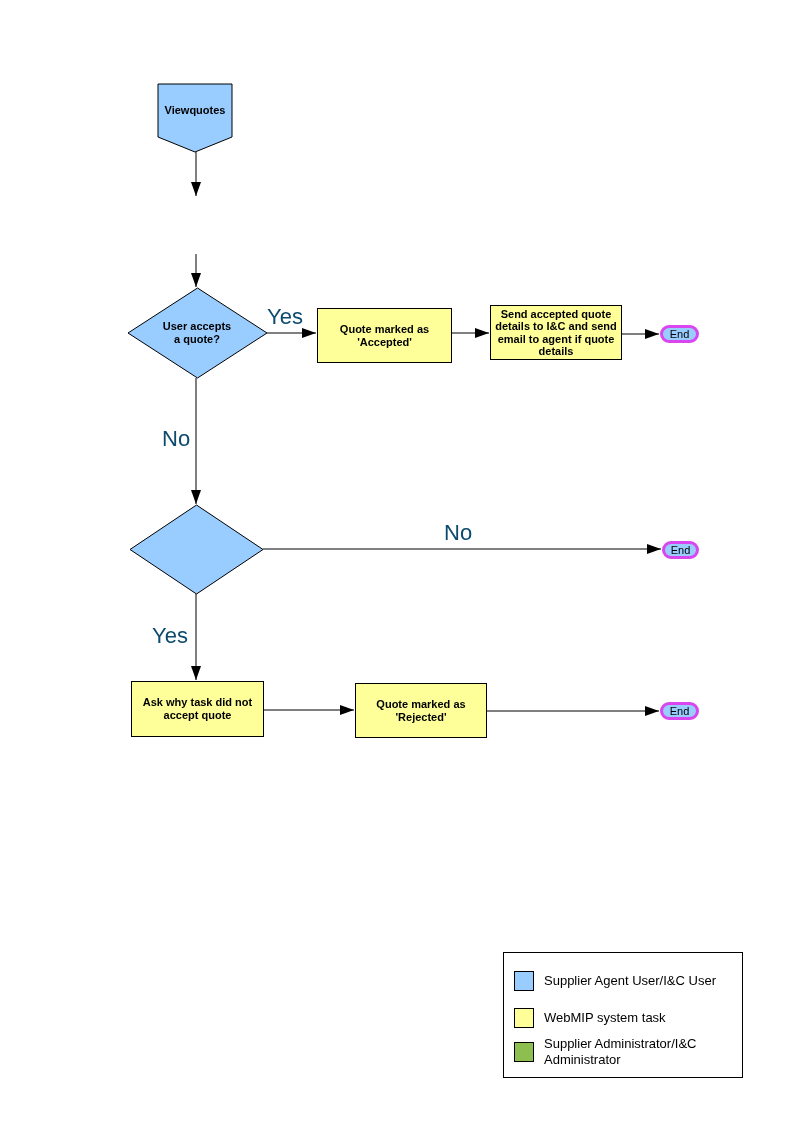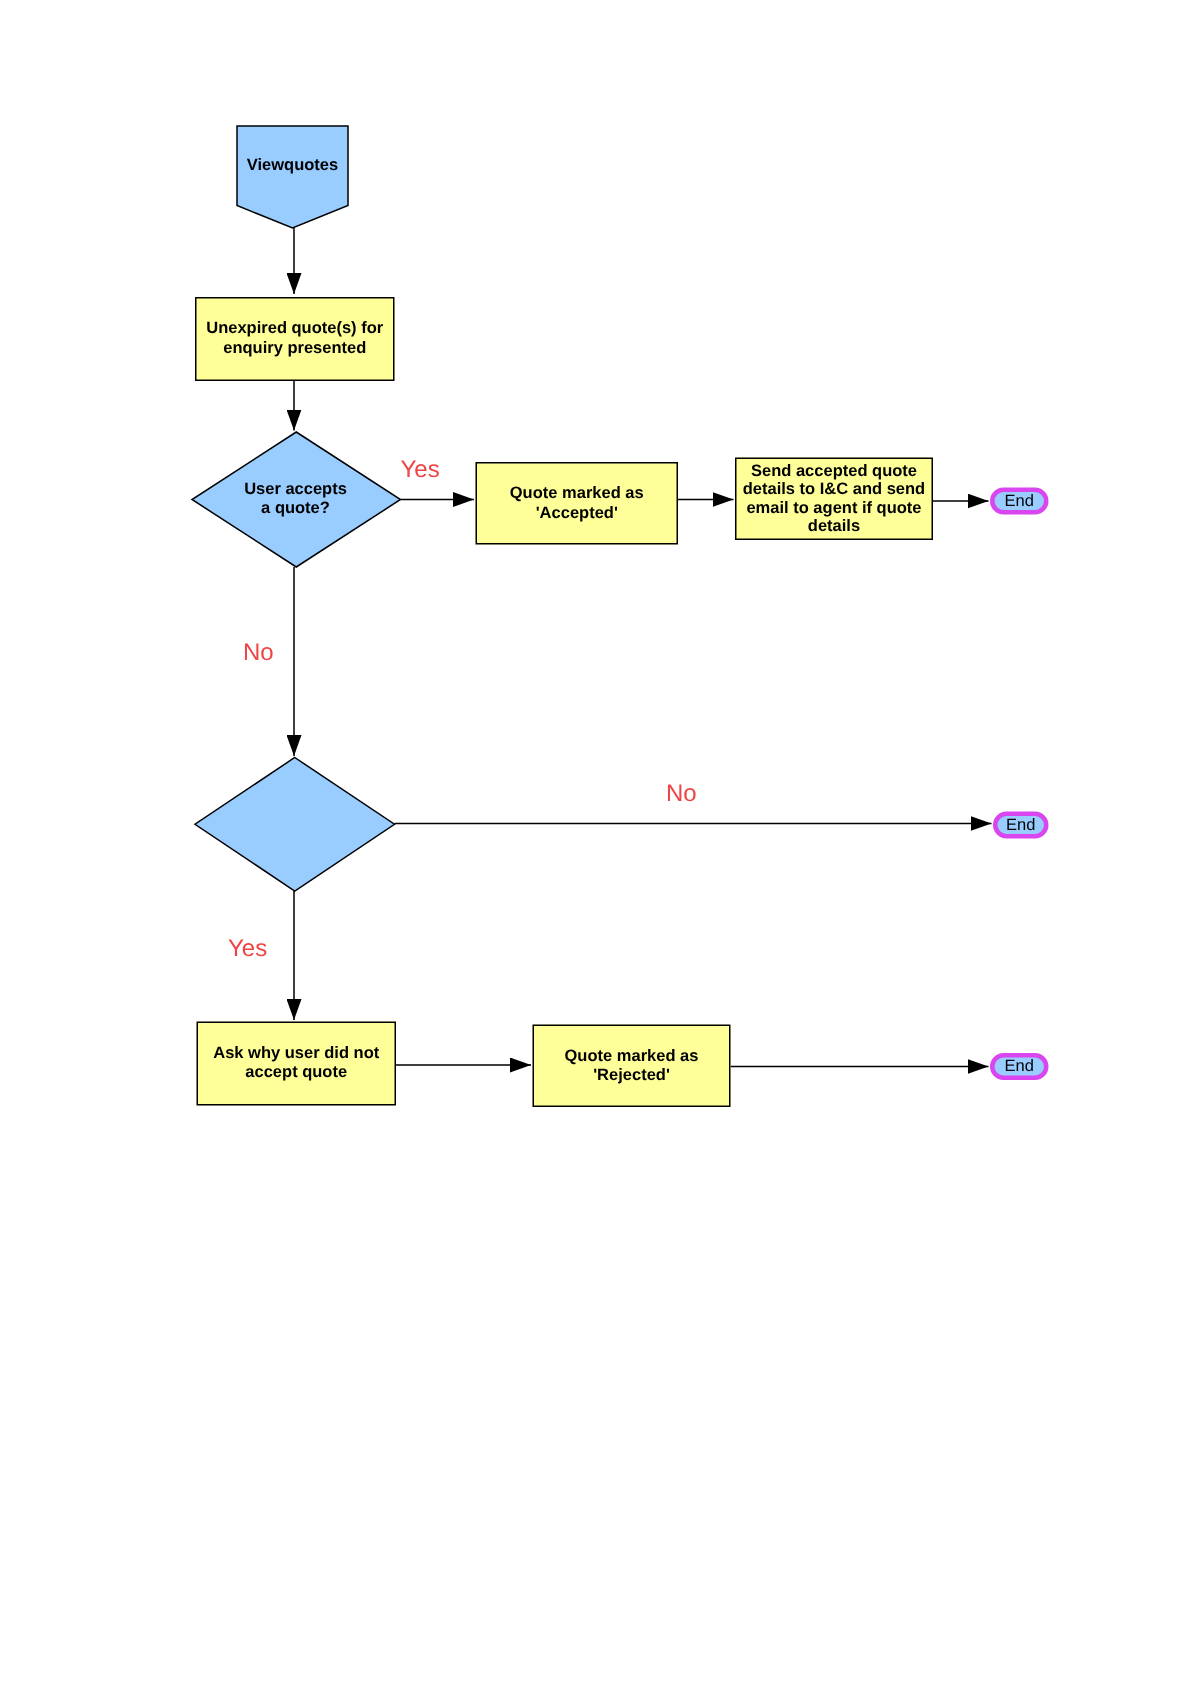--- a/index.html
+++ b/index.html
@@ -51,22 +51,22 @@
     border: 3px solid #d946ef;
     border-radius: 9px;
     display: flex;
     align-items: center;
     justify-content: center;
     font-size: 11px;
     color: #000000;
   }
   .edge-label {
     position: absolute;
-    font-size: 16px;
-    color: #ef4444;
+    font-size: 22px;
+    color: #0c4a6e;
     line-height: 1;
     white-space: nowrap;
   }
   .legend {
     position: absolute;
     left: 503px; top: 952px;
     width: 240px; height: 126px;
     box-sizing: border-box;
     border: 1px solid #000000;
     background: #ffffff;
@@ -122,24 +122,20 @@
     <line x1="263" y1="549" x2="661" y2="549" stroke="#000000" stroke-width="1" marker-end="url(#arrowhead)"></line>
     <line x1="196" y1="594" x2="196" y2="680" stroke="#000000" stroke-width="1" marker-end="url(#arrowhead)"></line>
     <line x1="264" y1="710" x2="354" y2="710" stroke="#000000" stroke-width="1" marker-end="url(#arrowhead)"></line>
     <line x1="487" y1="711" x2="659" y2="711" stroke="#000000" stroke-width="1" marker-end="url(#arrowhead)"></line>
   </svg>
 
   <div class="node-label" style="left:158px; top:84px; width:74px; height:53px;">
     <span class="line-span">Viewquotes</span>
   </div>
 
-  <div class="process" style="left: 130px; top: 198px; width: 133px; height: 56px; background: rgb(255, 255, 153);">
-    <span class="line-span">Unexpired quote(s) for</span>
-    <span class="line-span">enquiry presented</span>
-  </div>
 
   <div class="node-label" style="left:137px; top:288px; width:120px; height:90px;">
     <span class="line-span">User accepts</span>
     <span class="line-span">a quote?</span>
   </div>
 
   <div class="process" style="left: 317px; top: 308px; width: 135px; height: 55px; background: rgb(255, 255, 153);">
     <span class="line-span">Quote  marked as</span>
     <span class="line-span">'Accepted'</span>
   </div>
@@ -154,32 +150,46 @@
   <div class="terminator" style="left: 660px; top: 325px; width: 39px; height: 18px; background: rgb(153, 204, 255);">
     <span>End</span>
   </div>
 
 
   <div class="terminator" style="left: 662px; top: 541px; width: 37px; height: 18px; background: rgb(153, 204, 255);">
     <span>End</span>
   </div>
 
   <div class="process" style="left: 131px; top: 681px; width: 133px; height: 56px; background: rgb(255, 255, 153);">
-    <span class="line-span">Ask why user did not</span>
+    <span class="line-span">Ask why task did not</span>
     <span class="line-span">accept quote</span>
   </div>
 
   <div class="process" style="left: 355px; top: 683px; width: 132px; height: 55px; background: rgb(255, 255, 153);">
     <span class="line-span">Quote  marked as</span>
     <span class="line-span">'Rejected'</span>
   </div>
 
   <div class="terminator" style="left: 660px; top: 702px; width: 39px; height: 18px; background: rgb(153, 204, 255);">
     <span>End</span>
   </div>
 
   <div class="edge-label" style="left:267px; top:306px;">Yes</div>
   <div class="edge-label" style="left:162px; top:428px;">No</div>
   <div class="edge-label" style="left:444px; top:522px;">No</div>
   <div class="edge-label" style="left:152px; top:625px;">Yes</div>
 
+  <div class="legend">
+    <div class="legend-row r1">
+      <div class="swatch" style="background: rgb(153, 204, 255);"></div>
+      <div class="legend-label">Supplier Agent User/I&amp;C User</div>
+    </div>
+    <div class="legend-row r2">
+      <div class="swatch" style="background: rgb(255, 255, 153);"></div>
+      <div class="legend-label">WebMIP system task</div>
+    </div>
+    <div class="legend-row r3">
+      <div class="swatch" style="background: rgb(140, 190, 80);"></div>
+      <div class="legend-label">Supplier Administrator/I&amp;C Administrator</div>
+    </div>
+  </div>
 
 </div>
 
 </body></html>

